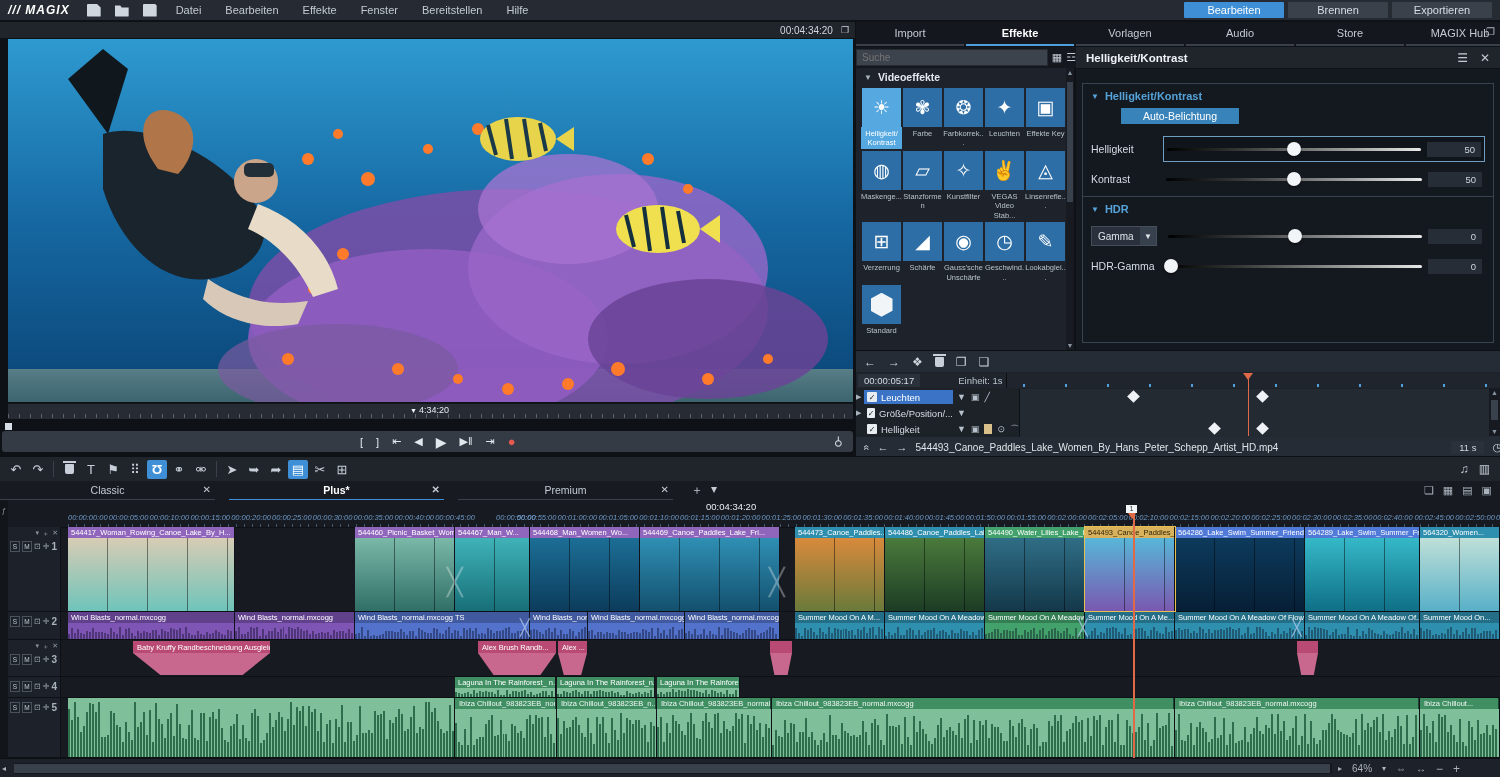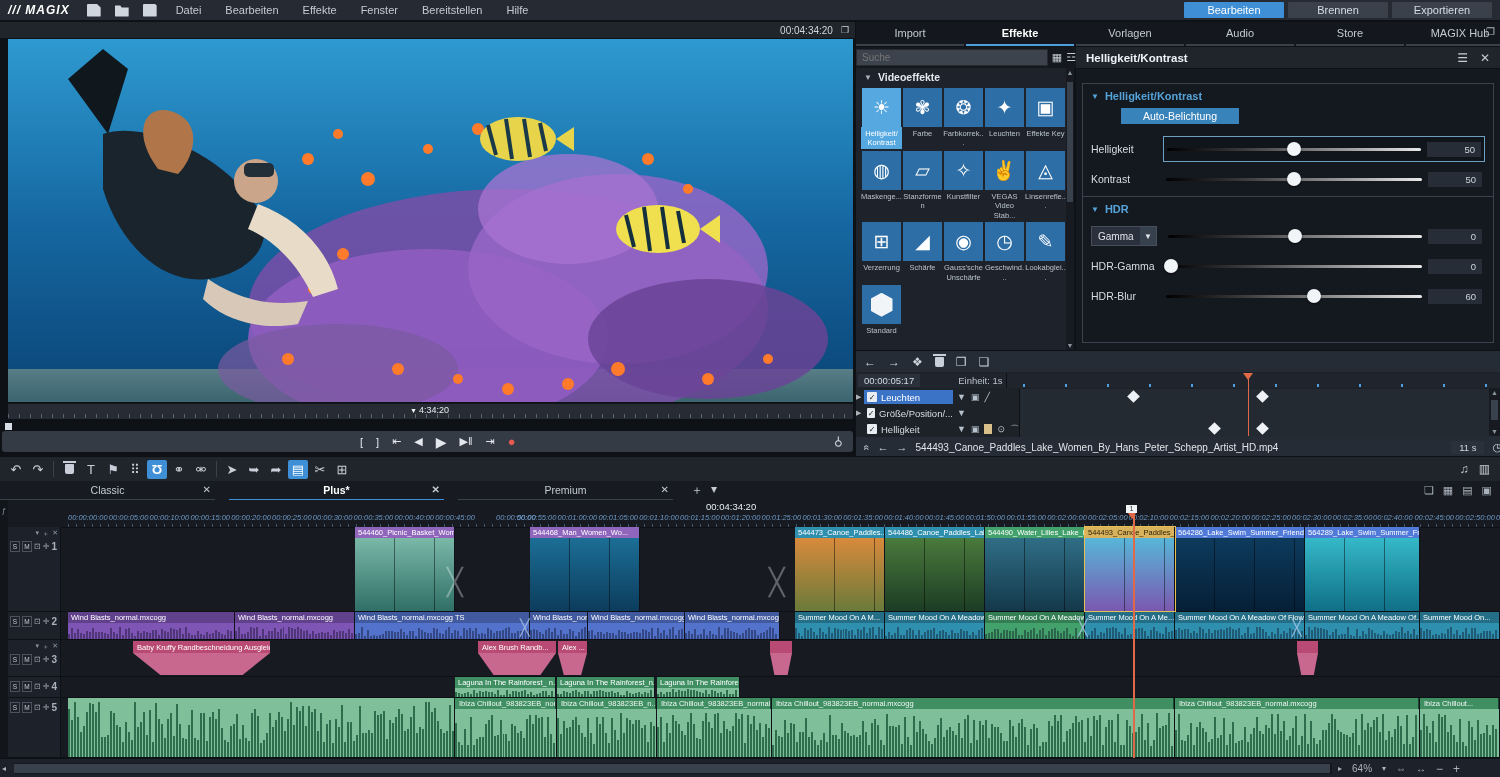--- a/index.html
+++ b/index.html
@@ -404,30 +404,20 @@
         <div class="sliderrow">
           <span class="sl-label">HDR-Gamma</span>
           <div class="sl-body">
             <div class="sl-track">
               <div class="sl-bar"></div>
               <div class="sl-thumb" style="left: calc(2% - 7px);"></div>
             </div>
             <div class="sl-val">0</div>
           </div>
         </div>
-        <div class="sliderrow">
-          <span class="sl-label">HDR-Blur</span>
-          <div class="sl-body">
-            <div class="sl-track">
-              <div class="sl-bar"></div>
-              <div class="sl-thumb" style="left: calc(58% - 7px);"></div>
-            </div>
-            <div class="sl-val">60</div>
-          </div>
-        </div>
       </div>
     </div>
 </div>
 
 <div id="kf" class="abs">
   <div id="kftools">
       <span>←</span>
       <span>→</span>
       <span>❖</span>
       <span class="trash"></span>
@@ -654,32 +644,50 @@
           <span class="sm">S</span>
           <span class="sm">M</span>
           <span>⊡</span>
           <span>✛</span>
           <span class="tnum">5</span>
         </div>
       </div>
     </div>
   <div id="tracks">
       <div class="trackband" style="top: 0px; height: 85px;">
+        <div class="clip" style="left: 8px; width: 167px;">
+          <div class="cliphead" style="background: rgb(144, 102, 188);">544417_Woman_Rowing_Canoe_Lake_By_H...</div>
+          <div class="clipbody" style="background: linear-gradient(rgb(216, 204, 180), rgb(110, 196, 186));">
+            <div class="frameseps"></div>
+          </div>
+        </div>
         <div class="clip" style="left: 295px; width: 100px;">
           <div class="cliphead" style="background: rgb(144, 102, 188);">544460_Picnic_Basket_Woman_Jetty_Car</div>
           <div class="clipbody" style="background: linear-gradient(rgb(122, 184, 168), rgb(47, 111, 102));">
             <div class="frameseps"></div>
           </div>
         </div>
+        <div class="clip" style="left: 395px; width: 75px;">
+          <div class="cliphead" style="background: rgb(144, 102, 188);">544467_Man_W...</div>
+          <div class="clipbody" style="background: linear-gradient(rgb(63, 178, 184), rgb(23, 111, 120));">
+            <div class="frameseps"></div>
+          </div>
+        </div>
         <div class="clip" style="left: 470px; width: 110px;">
           <div class="cliphead" style="background: rgb(144, 102, 188);">544468_Man_Women_Wo...</div>
           <div class="clipbody" style="background: linear-gradient(rgb(28, 110, 150), rgb(12, 60, 92));">
             <div class="frameseps"></div>
           </div>
         </div>
+        <div class="clip" style="left: 580px; width: 140px;">
+          <div class="cliphead" style="background: rgb(144, 102, 188);">544469_Canoe_Paddles_Lake_Fri...</div>
+          <div class="clipbody" style="background: linear-gradient(rgb(47, 143, 180), rgb(19, 80, 110));">
+            <div class="frameseps"></div>
+          </div>
+        </div>
         <div class="clip" style="left: 735px; width: 90px;">
           <div class="cliphead" style="background: rgb(47, 143, 174);">544473_Canoe_Paddles...</div>
           <div class="clipbody" style="background: linear-gradient(rgb(216, 138, 60), rgb(106, 122, 58));">
             <div class="frameseps"></div>
           </div>
         </div>
         <div class="clip" style="left: 825px; width: 100px;">
           <div class="cliphead" style="background: rgb(47, 143, 174);">544486_Canoe_Paddles_Lak...</div>
           <div class="clipbody" style="background: linear-gradient(rgb(74, 122, 60), rgb(28, 60, 36));">
             <div class="frameseps"></div>
@@ -699,20 +707,26 @@
         </div>
         <div class="clip" style="left: 1115px; width: 130px;">
           <div class="cliphead" style="background: rgb(80, 121, 216);">564286_Lake_Swim_Summer_Friends_B</div>
           <div class="clipbody" style="background: linear-gradient(rgb(13, 58, 92), rgb(6, 31, 54));">
             <div class="frameseps"></div>
           </div>
         </div>
         <div class="clip" style="left: 1245px; width: 115px;">
           <div class="cliphead" style="background: rgb(80, 121, 216);">564289_Lake_Swim_Summer_Fr...</div>
           <div class="clipbody" style="background: linear-gradient(rgb(53, 184, 200), rgb(15, 111, 134));">
+            <div class="frameseps"></div>
+          </div>
+        </div>
+        <div class="clip" style="left: 1360px; width: 80px;">
+          <div class="cliphead" style="background: rgb(47, 143, 174);">564320_Women...</div>
+          <div class="clipbody" style="background: linear-gradient(rgb(191, 224, 216), rgb(88, 176, 200));">
             <div class="frameseps"></div>
           </div>
         </div>
         <div class="xfade" style="left: 387px; top: 40px; font-size: 26px; color: rgba(255, 255, 255, 0.4);">╳</div>
         <div class="xfade" style="left: 709px; top: 40px; font-size: 26px; color: rgba(255, 255, 255, 0.4);">╳</div>
       </div>
       <div class="trackband" style="top: 85px; height: 28px;">
         <div class="clip" style="left: 8px; width: 167px; background: rgb(126, 84, 180);">
           <div class="cliphead" style="background: rgba(0, 0, 0, 0.22);">Wind Blasts_normal.mxcogg</div>
           <div class="wave" style="height: 12px;">

